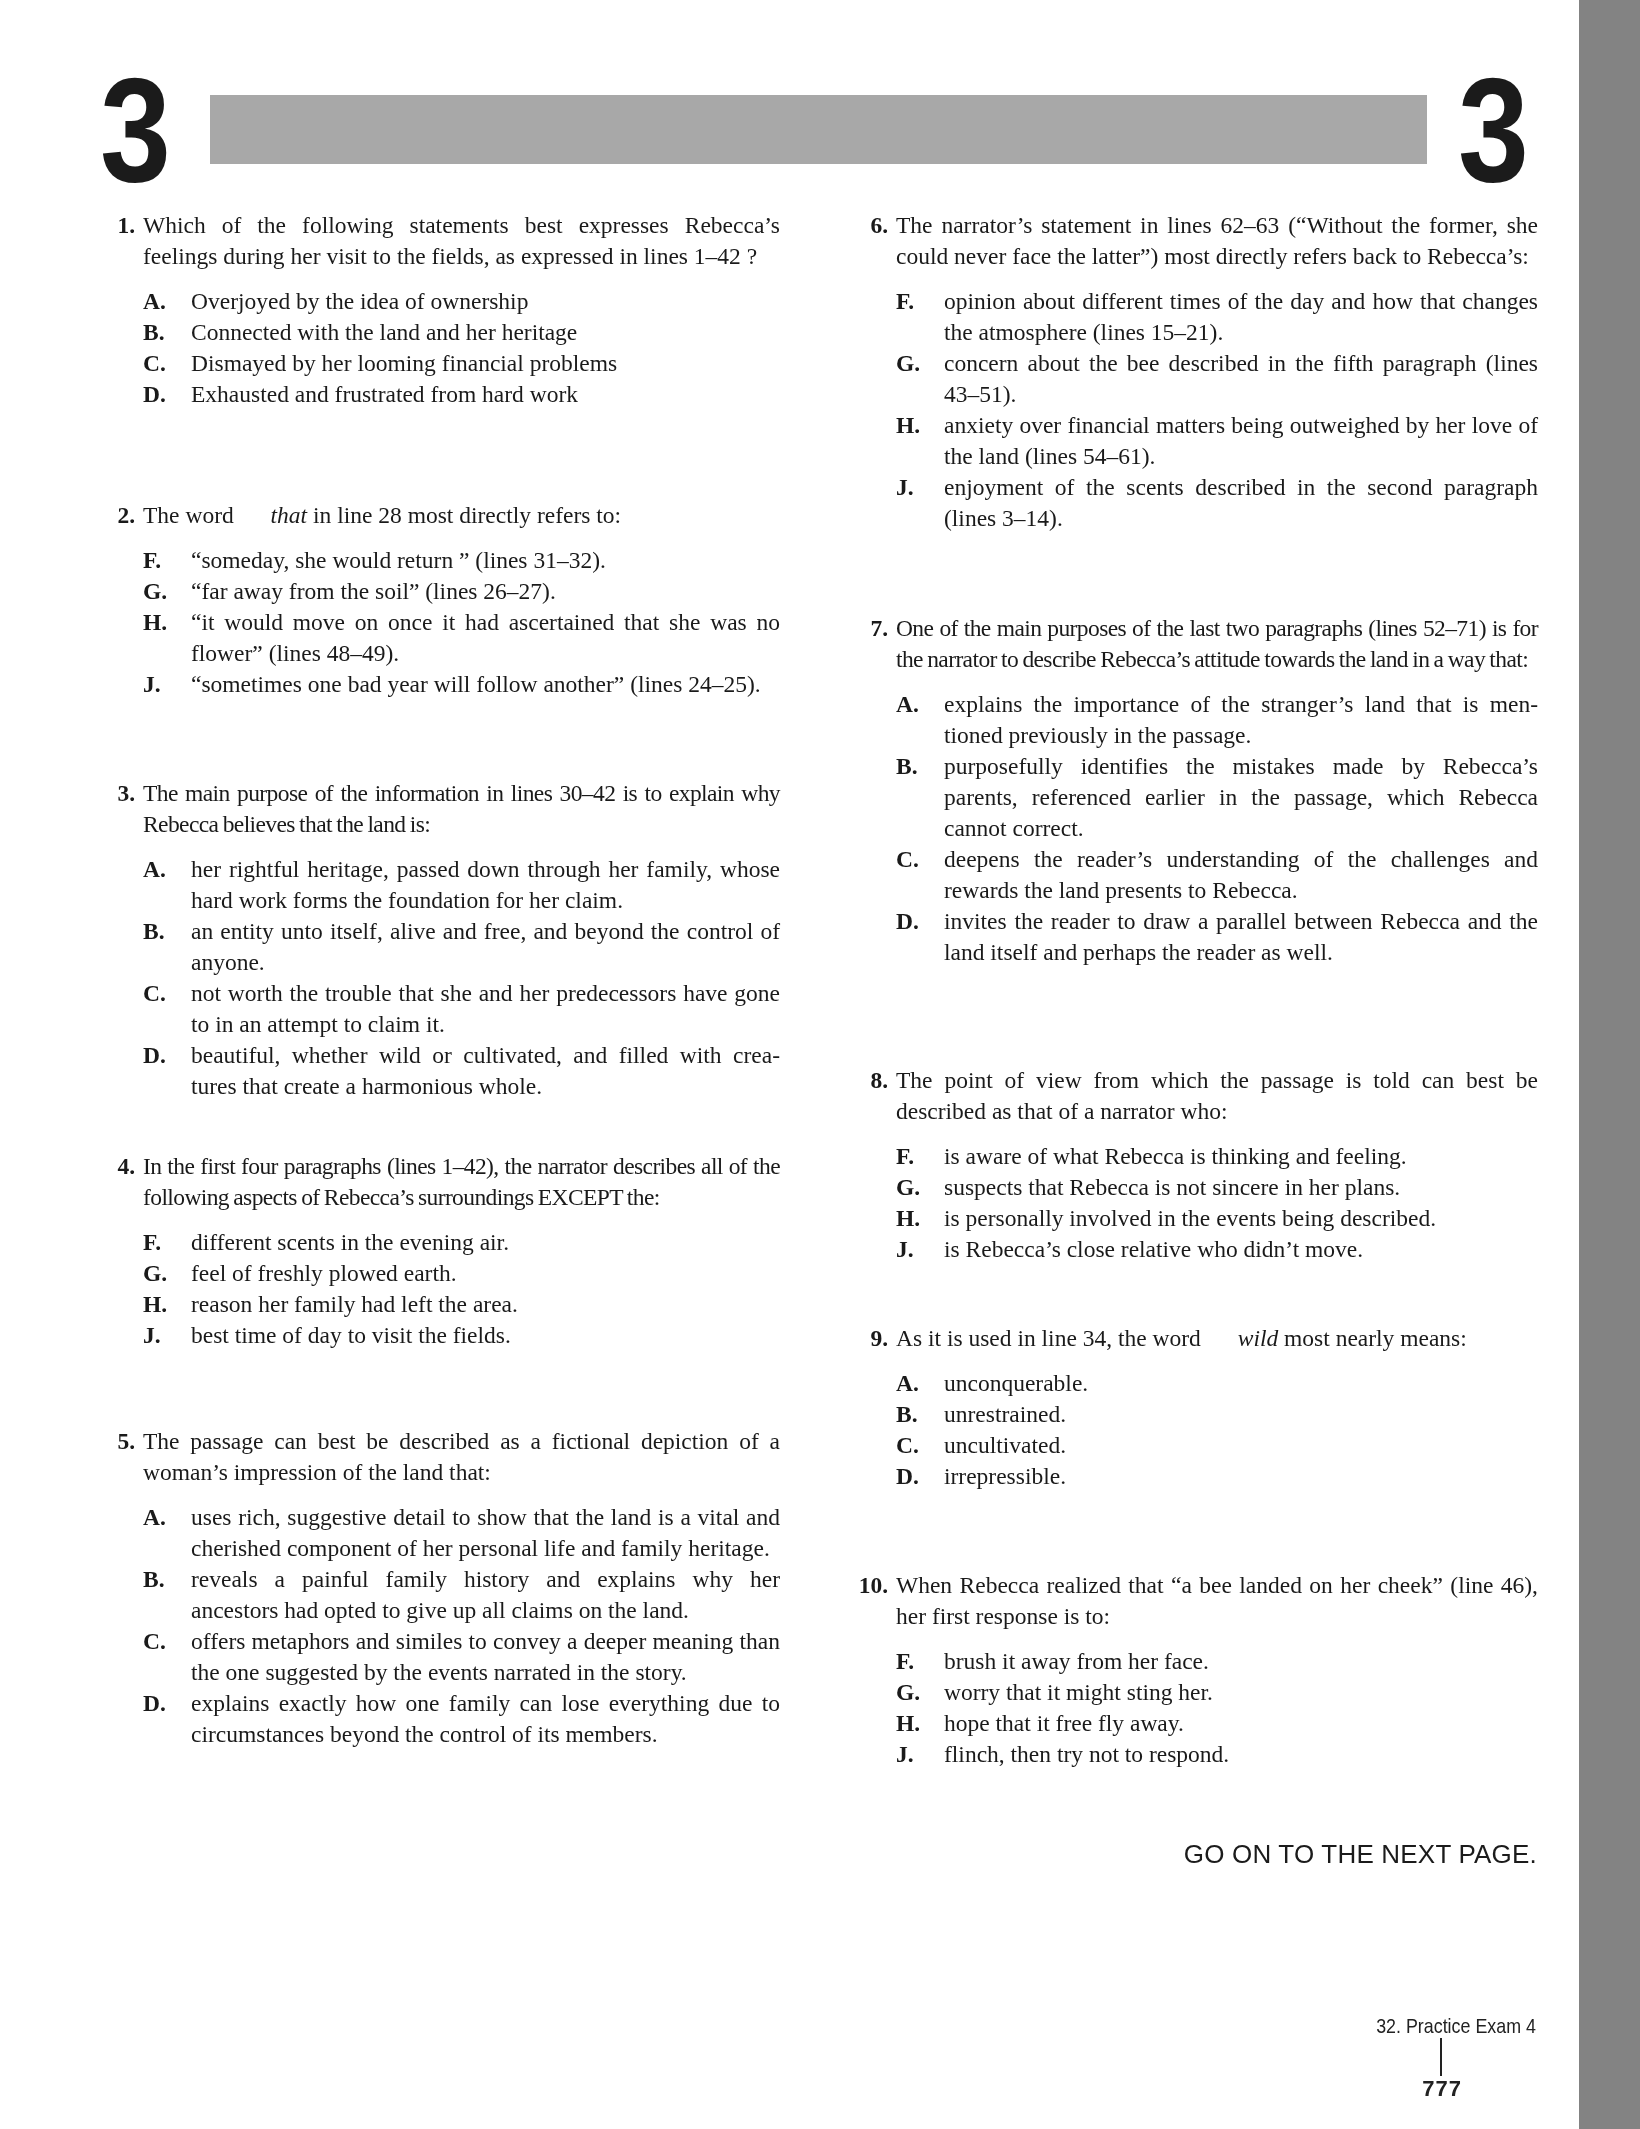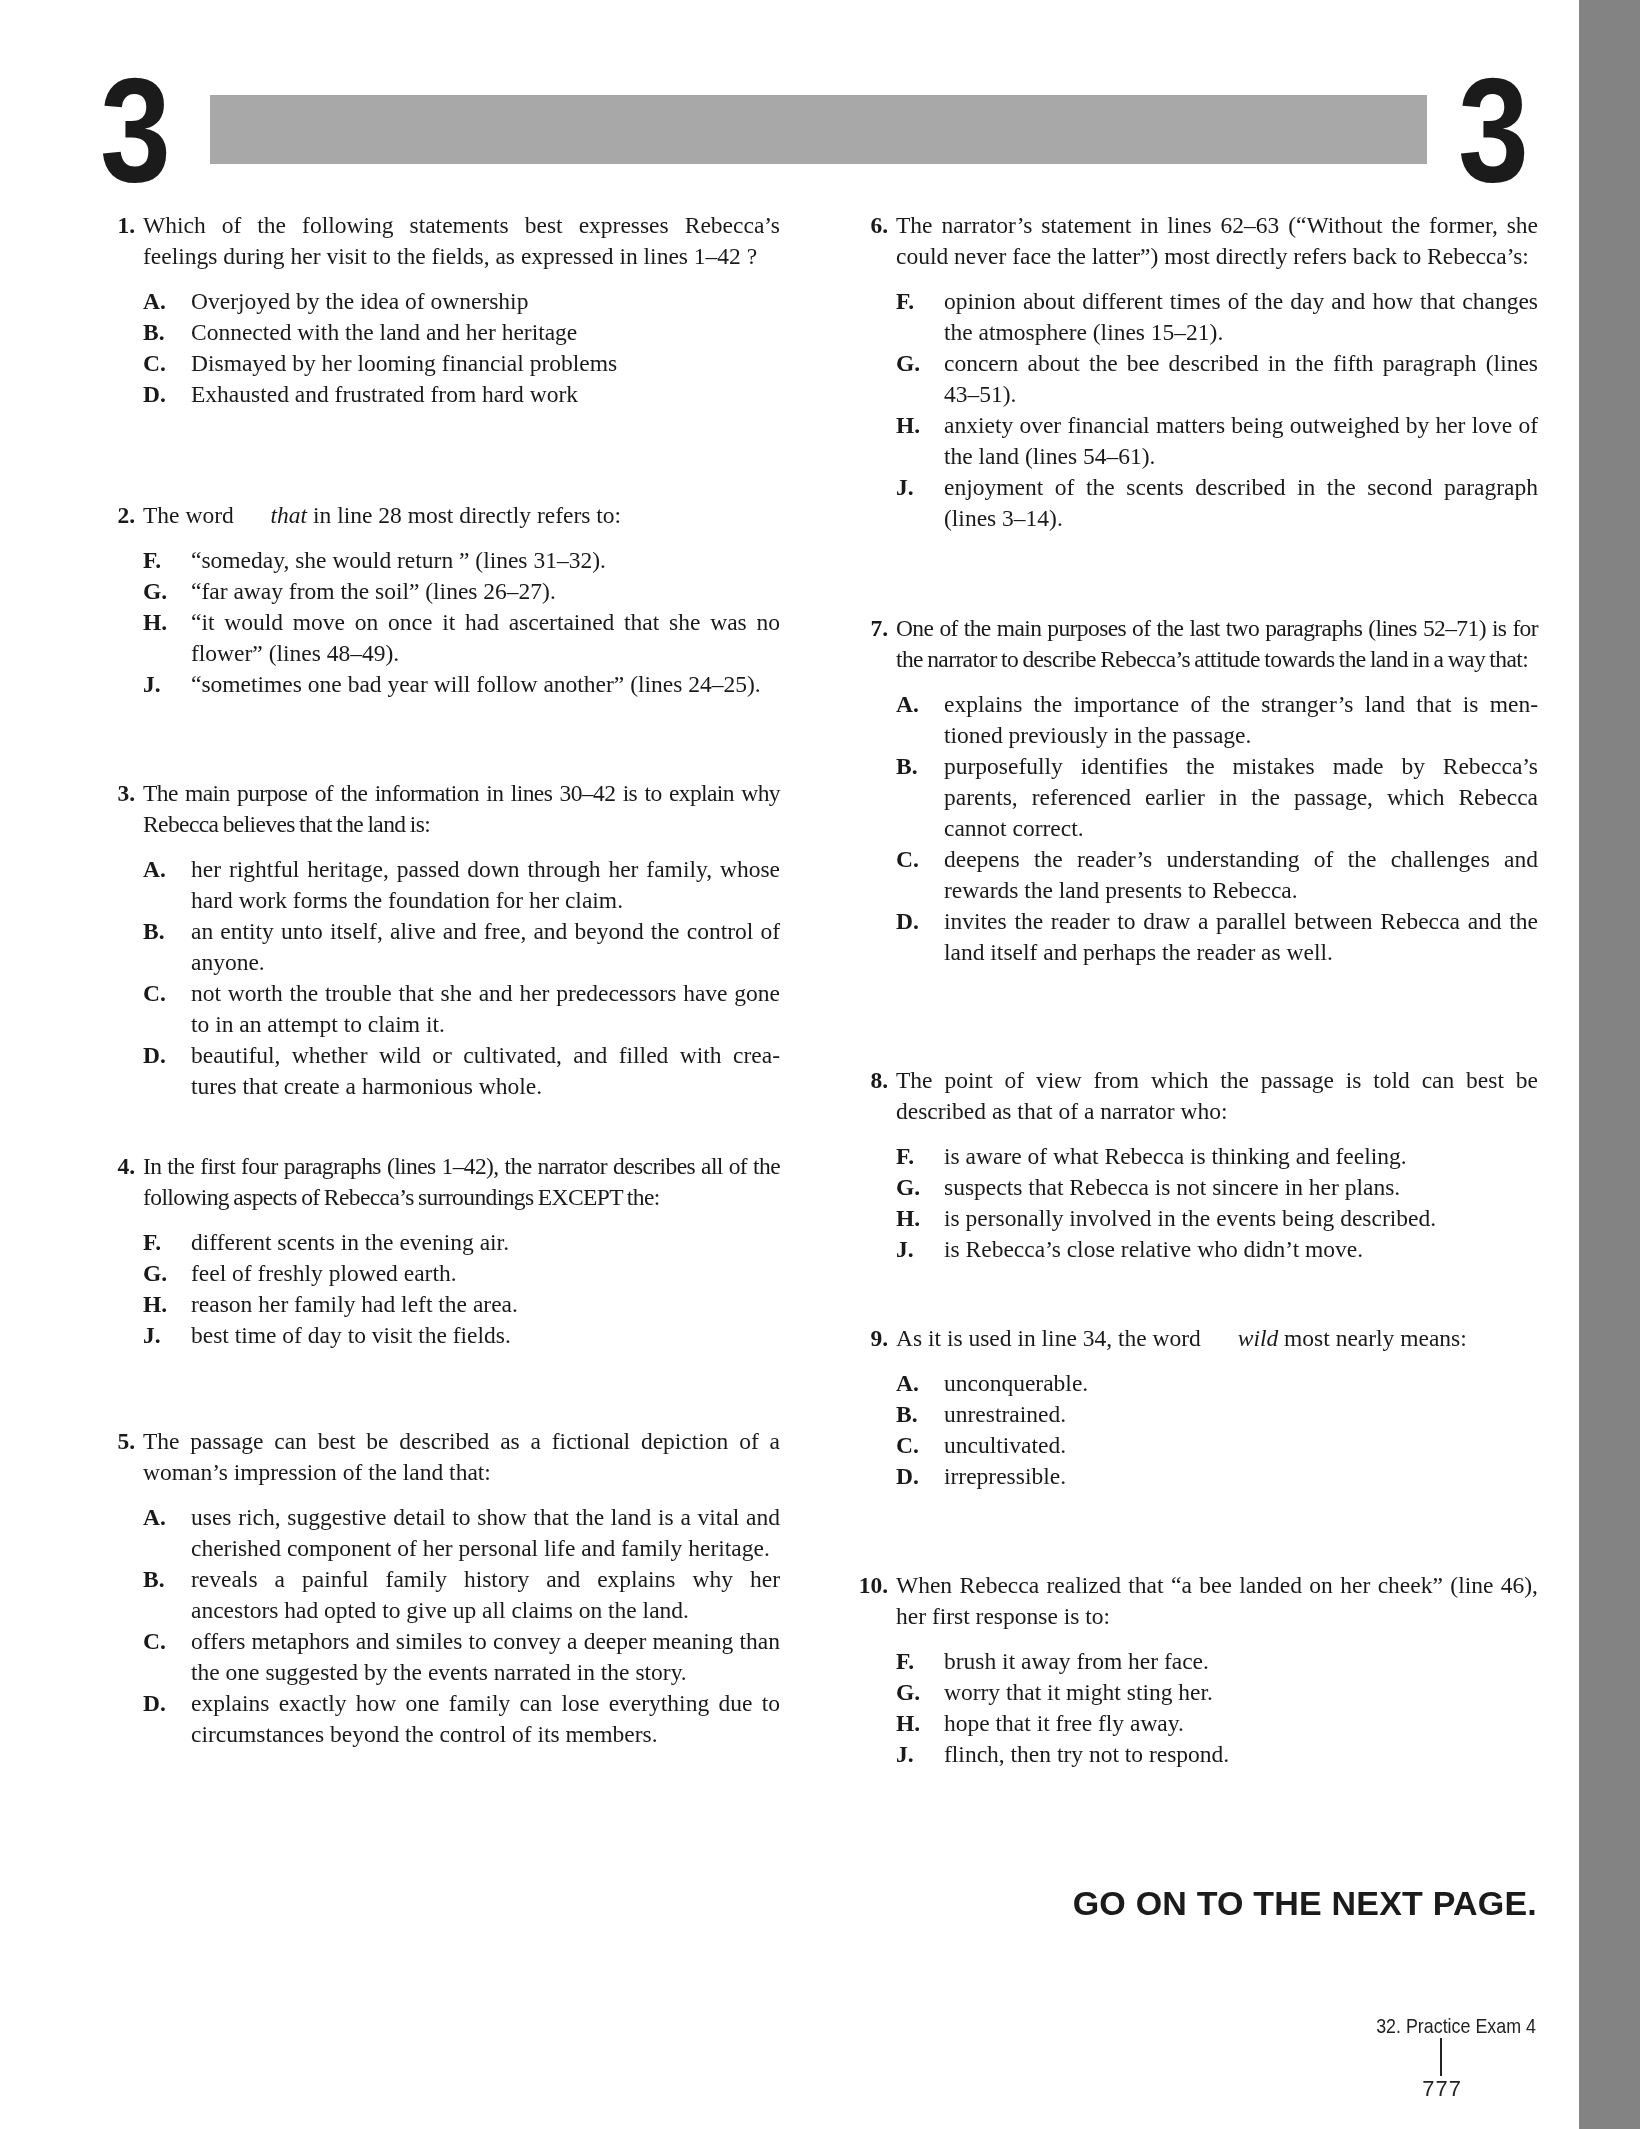--- a/index.html
+++ b/index.html
@@ -25,31 +25,31 @@
   .q-num { width: 48px; flex: 0 0 48px; text-align: right; padding-right: 8px; box-sizing: border-box; font-weight: bold; }
   .q-stem { flex: 1; text-align: justify; }
   .q-stem .tight { letter-spacing: -0.6px; word-spacing: -1px; }
   .options { margin: 14px 0 0 48px; padding: 0; list-style: none; }
   .option { display: flex; }
   .opt-letter { width: 48px; flex: 0 0 48px; font-weight: bold; }
   .opt-text { flex: 1; text-align: justify; }
   em { font-style: italic; margin-left: 31px; }
 
   .go-next {
-    position: absolute; right: 103px; top: 1884px;
-    font-family: "Liberation Sans", "DejaVu Sans", sans-serif; font-weight: bold;
-    font-size: 34px; letter-spacing: 0.2px; color: #1b1b1b;
+    position: absolute; right: 103px; top: 1839px;
+    font-family: "Liberation Sans", "DejaVu Sans", sans-serif; font-weight: normal;
+    font-size: 26px; letter-spacing: 0.2px; color: #1b1b1b;
   }
   .footer {
     position: absolute; right: 104px; top: 2014px; display: flex; align-items: center;
     font-family: "Liberation Sans", "DejaVu Sans", sans-serif; font-size: 21px; color: #222; flex-direction: column;
   }
   .footer .chapter { transform: scaleX(0.85); transform-origin: right center; }
   .footer .divider { display: inline-block; width: 2px; height: 38px; background: #222; margin: 0 14px 0 12px; }
-  .footer .page-num { font-weight: normal; font-size: 22px; letter-spacing: 1px; }
+  .footer .page-num { font-weight: bold; font-size: 22px; letter-spacing: 1px; }
 </style>
 </head>
 <body>
 
 <div class="edge-stripe"></div>
 <div class="section-num left">3</div>
 <div class="header-bar"></div>
 <div class="section-num right">3</div>
 
 <div class="question left-col" style="top:210px">

